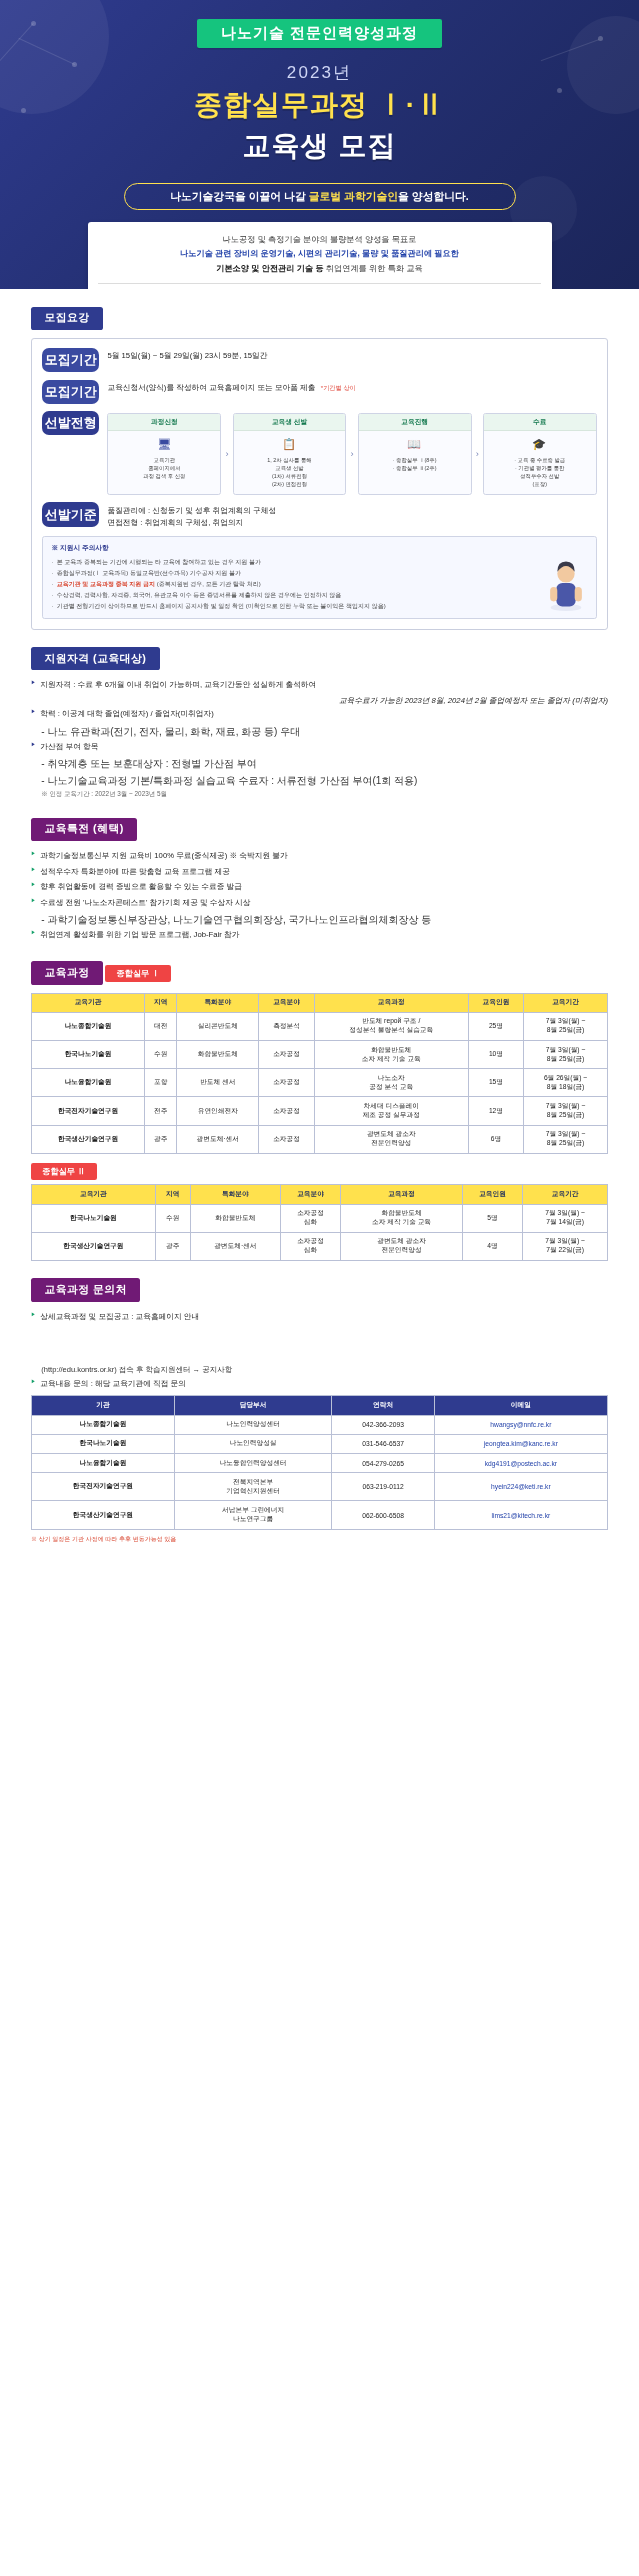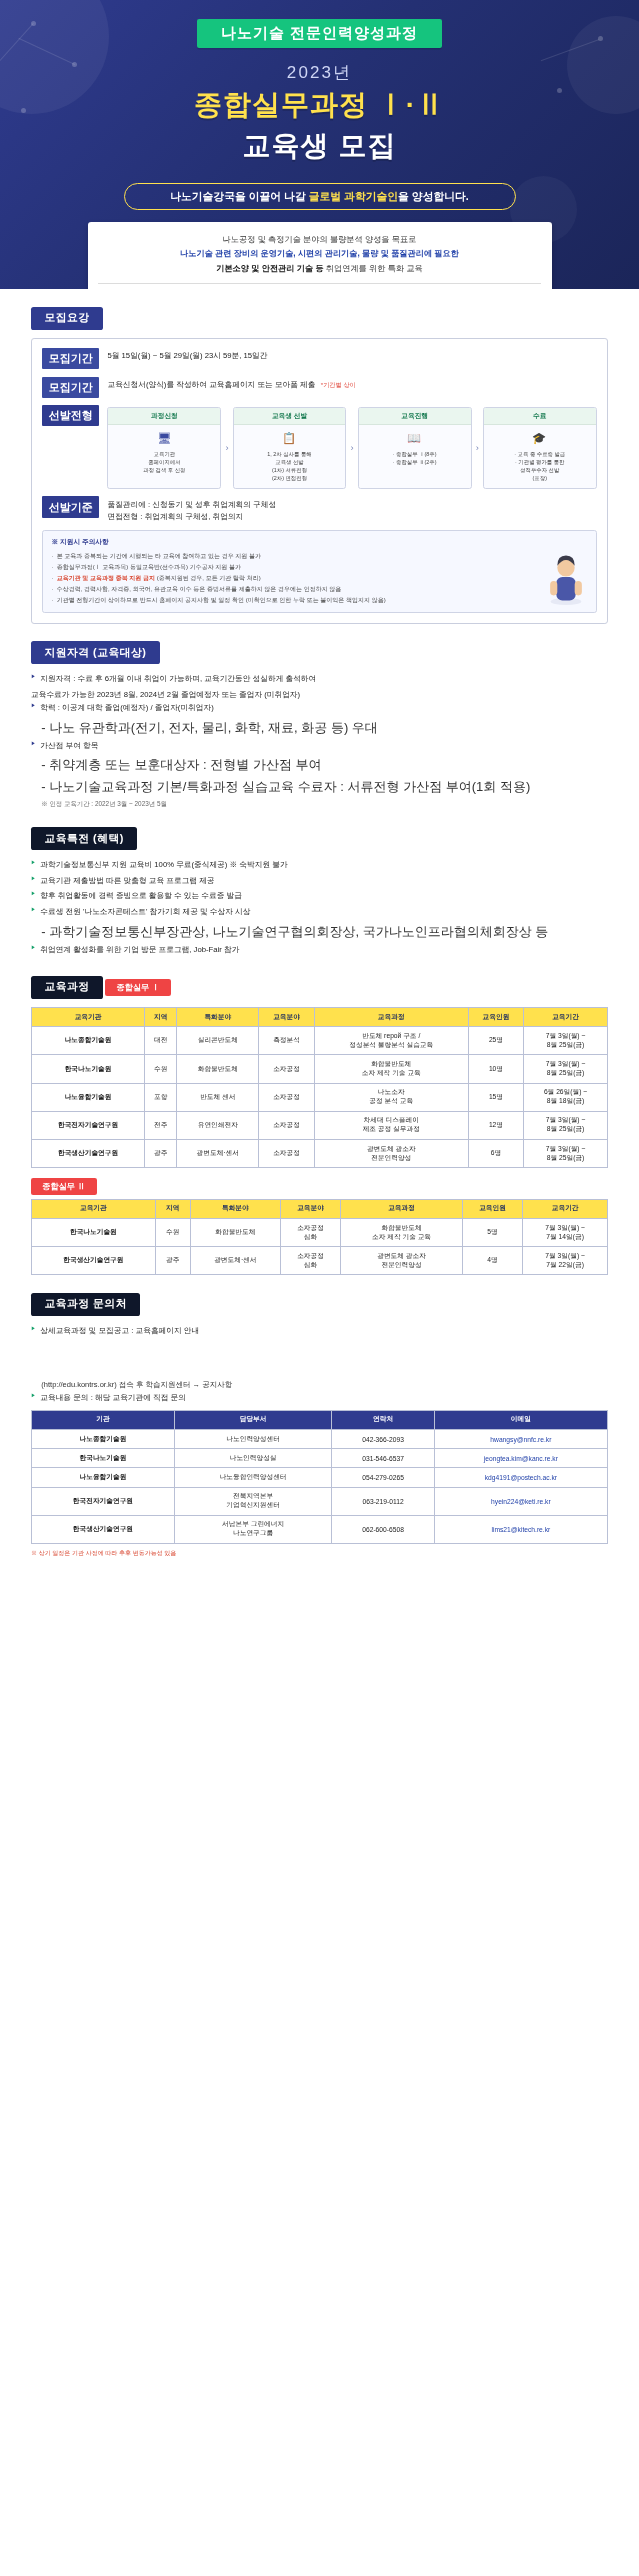--- a/index.html
+++ b/index.html
@@ -114,39 +114,39 @@
     display: inline-block;
     background: #2f3b8f;
     color: #fff;
     font-size: 10.8px;
     font-weight: bold;
     padding: 4.6px 13.4px;
     border-radius: 2.6px;
     margin: 17.5px 0 8.2px;
     letter-spacing: 0.5px;
   }
-  .sec-head.green { background: #0f172a; }
+  .sec-head.green { background: #701a75; }
 
   .card {
     border: 0.5px solid #c9cede;
     border-radius: 3.1px;
     background: #fff;
     padding: 9.3px 10.3px;
   }
 
   
   .row { display: flex; align-items: flex-start; margin-bottom: 7.2px; }
   .pill {
     flex: 0 0 57px;
     background: #3a4aa0;
     color: #fff;
-    font-size: 11px;
+    font-size: 13px;
     font-weight: bold;
     text-align: center;
-    border-radius: 1px;
+    border-radius: 7px;
     padding: 3.1px 0;
     margin-right: 8.2px;
   }
   .pill.alt { background: #2f3b8f; }
   .row-body { flex: 1; font-size: 7.7px; line-height: 1.6; padding-top: 2.1px; }
   .row-body .note { color: #e0483c; font-size: 6.2px; margin-left: 3.1px; }
 
   
   .steps { display: flex; align-items: stretch; gap: 4.1px; width: 100%; }
   .step {
@@ -184,23 +184,23 @@
   
   .blist { list-style: none; }
   .blist > li {
     font-size: 7.7px; line-height: 1.75; color: #222;
     padding-left: 9.3px; position: relative; margin-bottom: 2.1px;
   }
   .blist > li:before {
     content: "▶"; position: absolute; left: 0; top: 1px; font-size: 4.6px; color: #2f3b8f;
   }
   .blist.green > li:before { color: #15a06a; }
-  .sub { font-size: 13px; color: #333; padding-left: 10.3px; line-height: 1.7; }
+  .sub { font-size: 10px; color: #333; padding-left: 10.3px; line-height: 1.7; }
   .tiny { font-size: 6.4px; color: #666; padding-left: 10.3px; line-height: 1.7;}
-  .center-line { text-align: left; font-size: 7.7px; line-height: 1.7;}
+  .center-line { text-align: right; font-size: 7.7px; line-height: 1.7; font-style: italic;}
 
   
   .tbl-label {
     display: inline-block; background: #ef4444; color: #fff;
     font-size: 8.2px; font-weight: bold; padding: 3.1px 11.3px; border-radius: 2.1px;
     margin: 9.3px 0 4.1px;
   }
   table { width: 100%; border-collapse: collapse; }
   th, td {
     border: 0.5px solid #b9c0d6; text-align: center;
@@ -378,21 +378,21 @@
     </ul>
     <div class="sub">- 취약계층 또는 보훈대상자 : 전형별 가산점 부여</div>
     <div class="sub">- 나노기술교육과정 기본/특화과정 실습교육 수료자 : 서류전형 가산점 부여(1회 적용)</div>
     <div class="tiny">※ 인정 교육기간 : 2022년 3월 ~ 2023년 5월</div>
   </div>
 
   <div class="section">
     <div class="sec-head green">교육특전 (혜택)</div>
     <ul class="blist green">
       <li>과학기술정보통신부 지원 교육비 100% 무료(중식제공) ※ 숙박지원 불가</li>
-      <li>교육기관 제출방법 따른 맞춤형 교육 프로그램 제공</li>
+      <li>성적우수자 특화분야에 따른 맞춤형 교육 프로그램 제공</li>
       <li>향후 취업활동에 경력 증빙으로 활용할 수 있는 수료증 발급</li>
       <li>수료생 전원 '나노소자콘테스트' 참가기회 제공 및 수상자 시상</li>
     </ul>
     <div class="sub">- 과학기술정보통신부장관상, 나노기술연구협의회장상, 국가나노인프라협의체회장상 등</div>
     <ul class="blist green">
       <li>취업연계 활성화를 위한 기업 방문 프로그램, Job-Fair 참가</li>
     </ul>
   </div>
 
   <div class="section">

